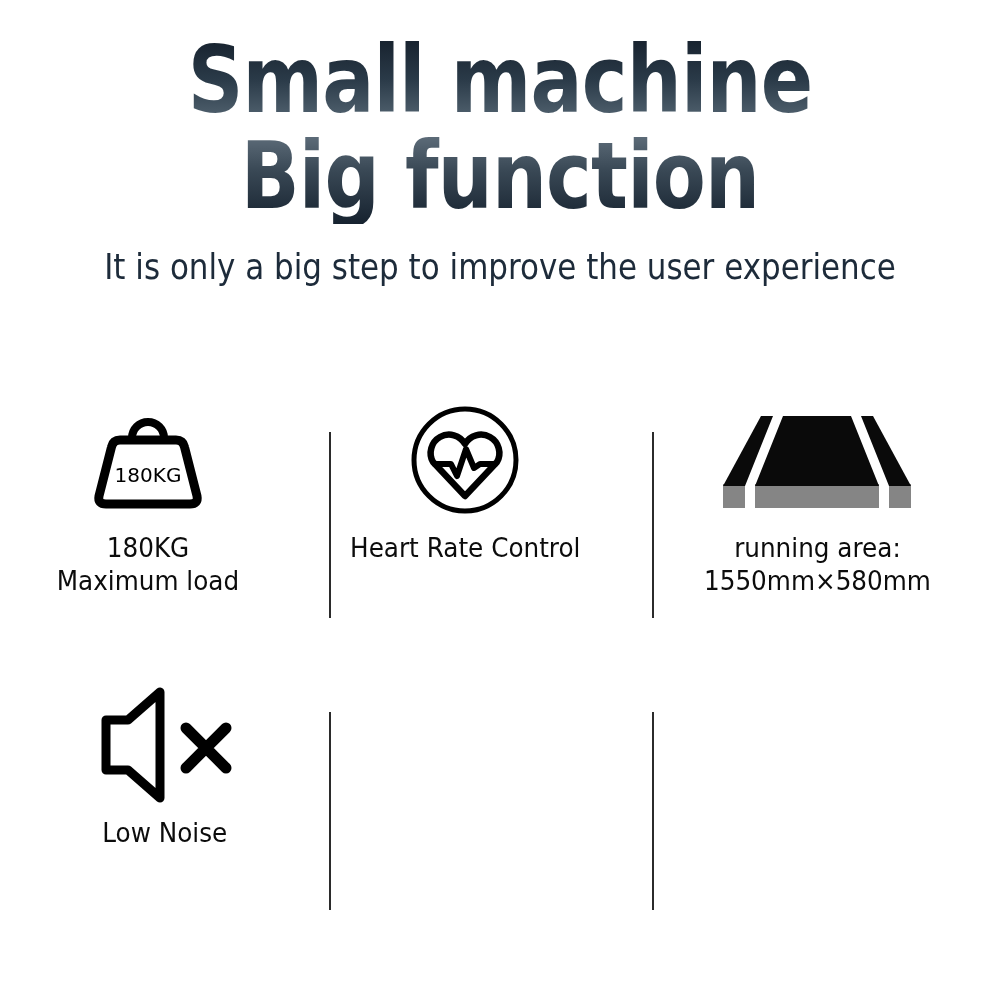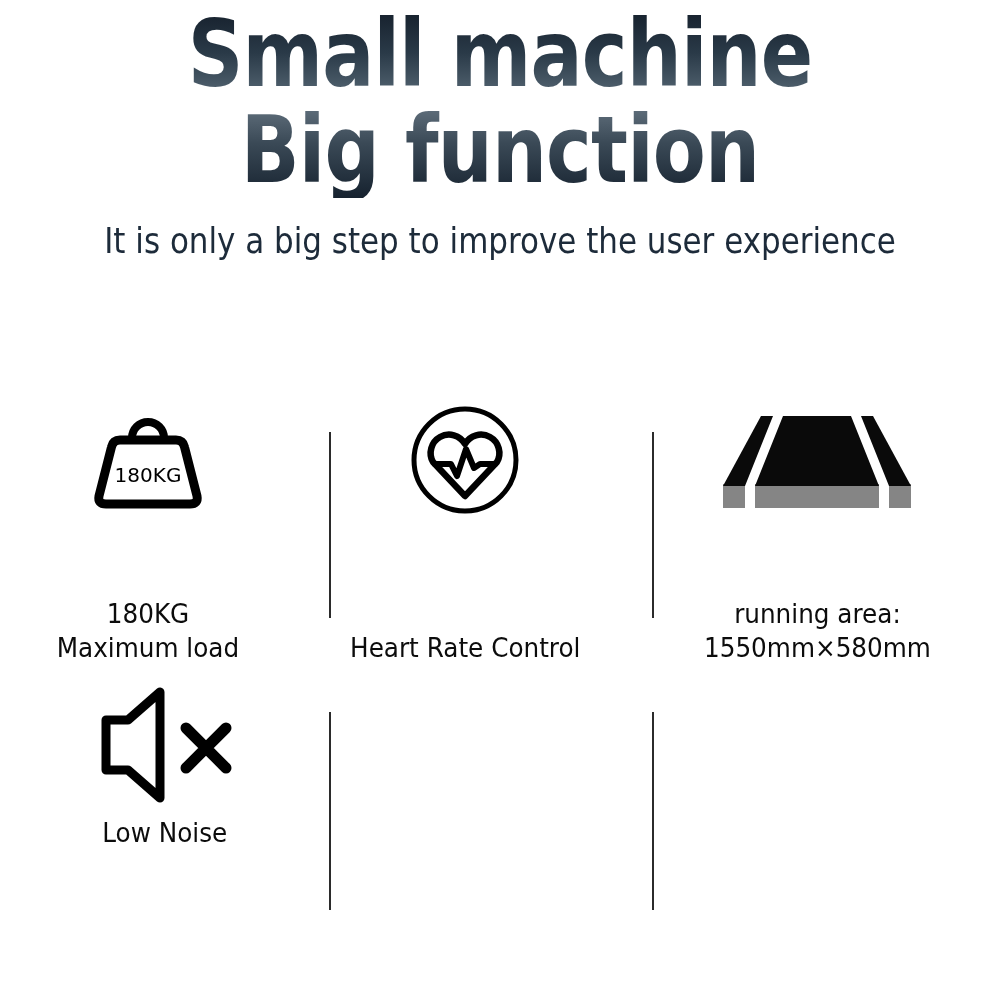--- a/index.html
+++ b/index.html
@@ -14,21 +14,21 @@
     overflow: hidden;
     font-family: "Liberation Sans", sans-serif;
     -webkit-font-smoothing: antialiased;
   }
 
   
   .hero {
     position: absolute;
     top: 0; left: 0;
     width: 1000px;
-    padding-top: 8px;
+    padding-top: 34px;
     text-align: center;
   }
   .headline {
     font-family: "DejaVu Sans", sans-serif;
     font-weight: 700;
     font-size: 92px;
     line-height: 1.02;
     letter-spacing: -1px;
     margin: 0;
     transform: scaleX(0.84);
@@ -77,21 +77,21 @@
     display: flex;
   }
   .frow-top { top: 5px; }
   .frow-bottom { top: 290px; flex-direction: column; }
 
   .fcell {
     position: relative;
     display: flex;
     flex-direction: column;
     align-items: center;
-    justify-content: space-between;
+    justify-content: flex-start;
     text-align: center;
   }
   .fcell-1 { width: 330px; }
   .fcell-2 { width: 378px; }
   .fcell-3 { width: 408px; }
 
   .icon-box {
     height: 120px;
     display: flex;
     align-items: center;

